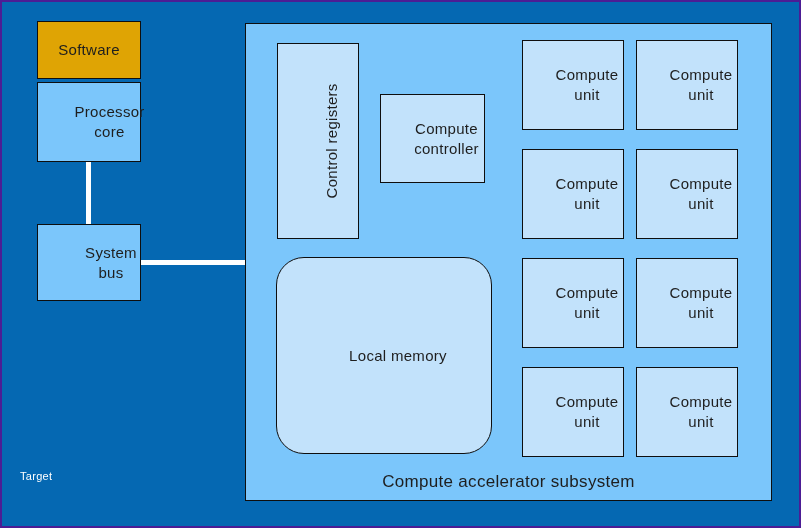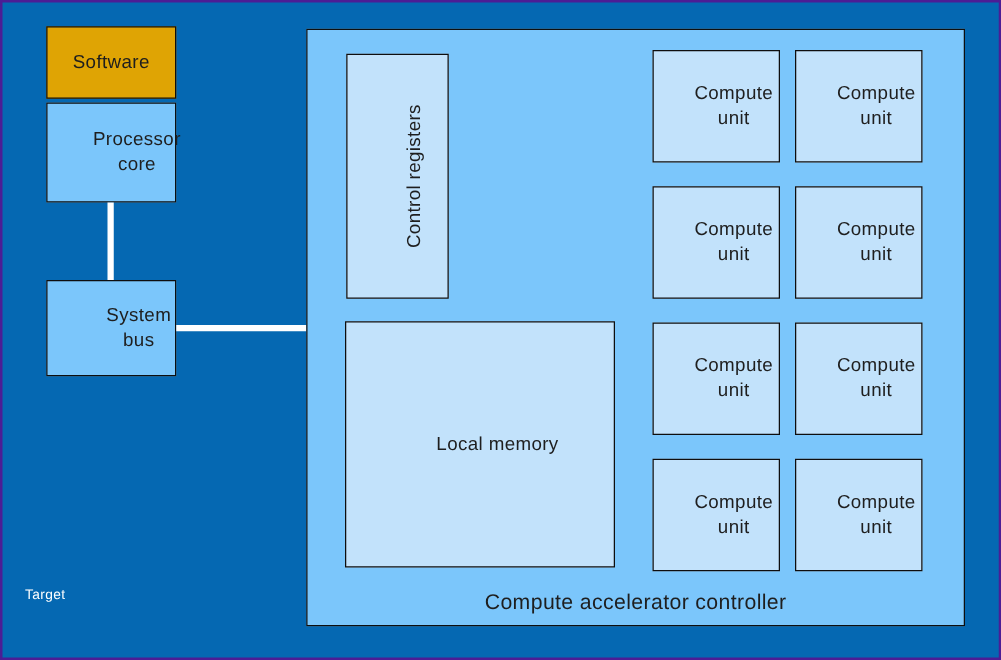--- a/index.html
+++ b/index.html
@@ -55,21 +55,21 @@
   .accel-panel {
     position: absolute;
     left: 243px; top: 21px; width: 527px; height: 478px;
     background: var(--c-panel);
     border: 1.5px solid var(--c-border);
   }
   .node-control-registers { left: 31px;  top: 19px;  width: 82px;  height: 196px; }
   .node-control-registers .label { transform: rotate(-90deg); white-space: nowrap; }
   .node-compute-controller { left: 134px; top: 70px;  width: 105px; height: 89px; }
   .node-compute-controller .label { max-width: 90px; }
-  .node-local-memory { left: 30px; top: 233px; width: 216px; height: 197px; }
+  .node-local-memory { left: 30px; top: 233px; width: 216px; height: 197px; border-radius: 28px; }
 
   .node-compute-unit { width: 102px; height: 90px; }
   .node-compute-unit .label { max-width: 72px; }
   .cu-c1 { left: 276px; } .cu-c2 { left: 390px; }
   .cu-r1 { top: 16px; } .cu-r2 { top: 125px; } .cu-r3 { top: 234px; } .cu-r4 { top: 343px; }
 
   .accel-caption {
     position: absolute;
     left: 0; right: 0; bottom: 8px;
     text-align: center;
@@ -105,20 +105,23 @@
   </div>
 
   <div class="connector h"></div>
 
   <div class="accel-panel">
 
     <div class="node light node-control-registers">
       <span class="label">Control registers</span>
     </div>
 
+    <div class="node light node-compute-controller">
+      <span class="label">Compute controller</span>
+    </div>
 
     <div class="node light node-local-memory">
       <span class="label">Local memory</span>
     </div>
 
     <div class="node light node-compute-unit cu-c1 cu-r1">
       <span class="label">Compute unit</span>
     </div>
     <div class="node light node-compute-unit cu-c2 cu-r1">
       <span class="label">Compute unit</span>
@@ -135,17 +138,17 @@
     <div class="node light node-compute-unit cu-c2 cu-r3">
       <span class="label">Compute unit</span>
     </div>
     <div class="node light node-compute-unit cu-c1 cu-r4">
       <span class="label">Compute unit</span>
     </div>
     <div class="node light node-compute-unit cu-c2 cu-r4">
       <span class="label">Compute unit</span>
     </div>
 
-    <div class="accel-caption">Compute accelerator controller</div>
+    <div class="accel-caption">Compute accelerator subsystem</div>
   </div>
 
   <div class="target-caption">Target</div>
 </div>
 
 </body></html>

